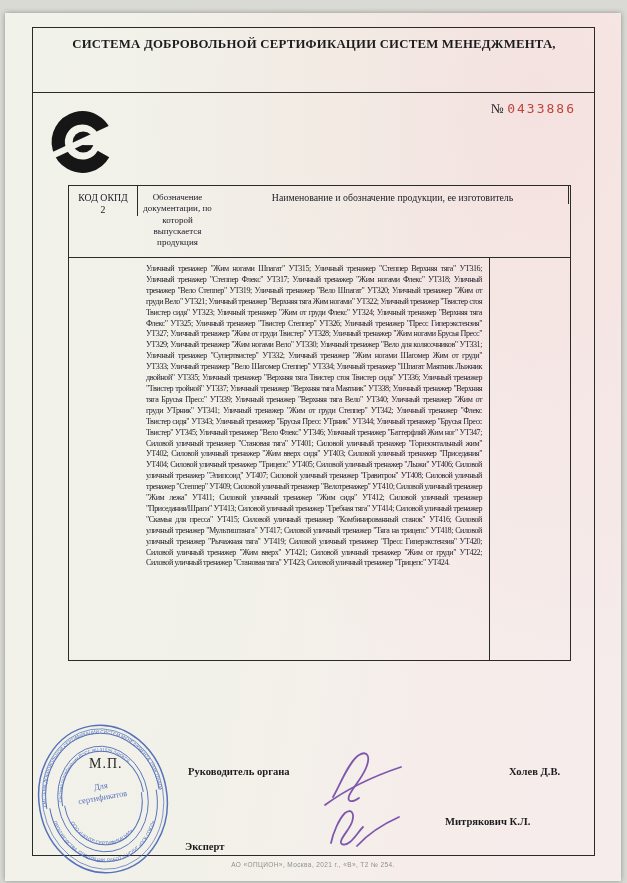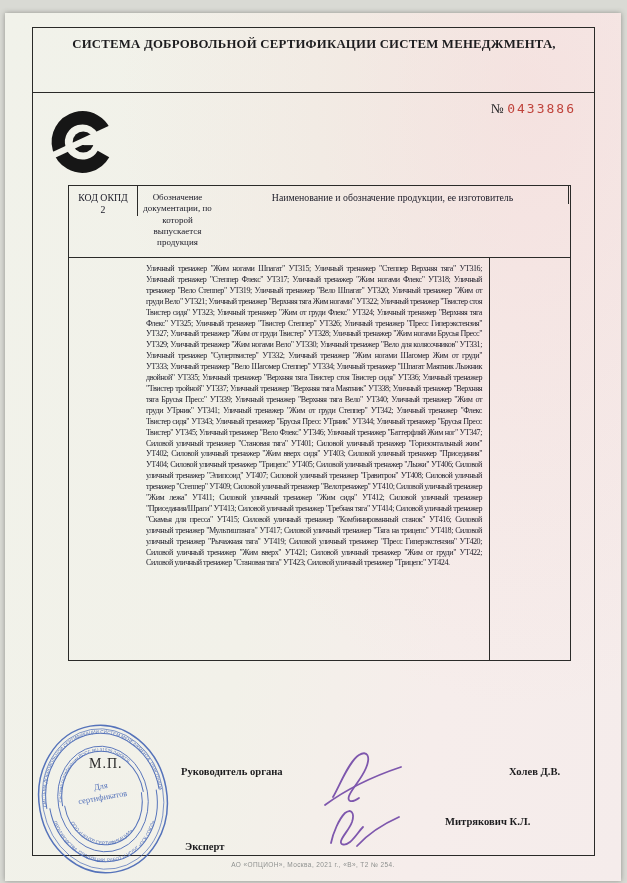--- a/index.html
+++ b/index.html
@@ -54,21 +54,21 @@
   .c3{width:79px;}
   .head .tcell{text-align:center;font-size:9.8px;line-height:1.25;padding-top:6px;}
   .head .c3{font-size:9px;padding:6px 2px 0 2px;}
   .body-cell{
     padding:6px 7px 8px 8px;min-height:402px;
     font-size:8.1px;line-height:10.9px;text-align:justify;
     letter-spacing:-0.055em;color:#23232f;
   }
   
   .sig-label{position:absolute;font-weight:bold;font-size:10.6px;color:#1d1d1f;white-space:nowrap;}
-  .role1{left:176px;top:753px;}
+  .role1{left:183px;top:753px;}
   .name1{left:456px;top:753px;margin-left:48px;}
   .role2{left:180px;top:828px;}
   .name2{left:440px;top:791px;margin-top:12px;}
   .sig-strokes{position:absolute;left:312px;top:736px;width:100px;height:104px;}
   
   .stamp{position:absolute;left:28px;top:706px;width:140px;height:160px;opacity:.85;}
   .mp-mark{
     position:absolute;left:84px;top:743px;font-size:14px;color:#2a2a2a;
     letter-spacing:1px;
   }

